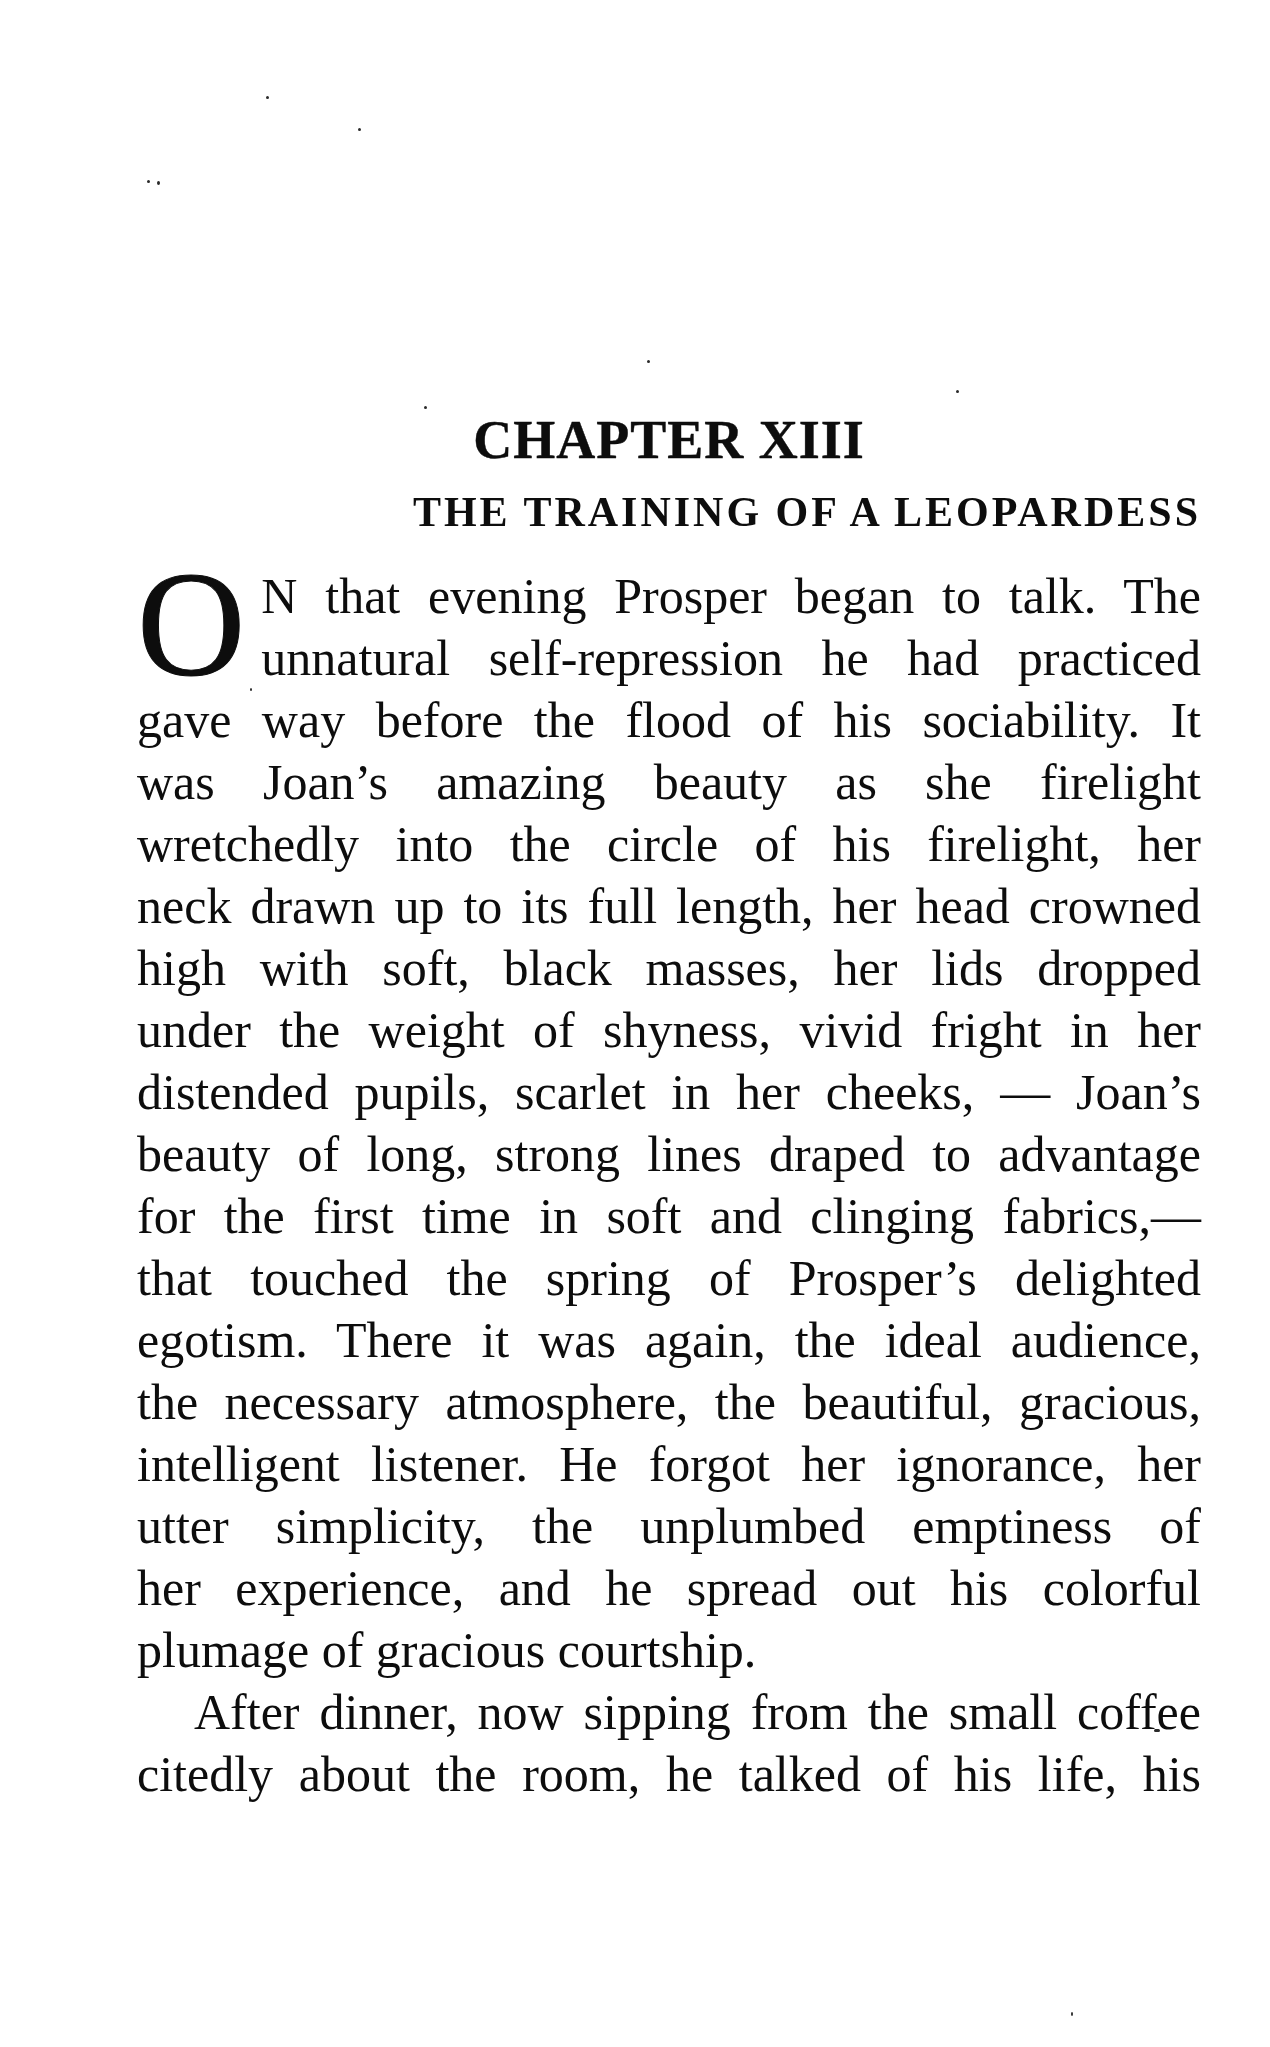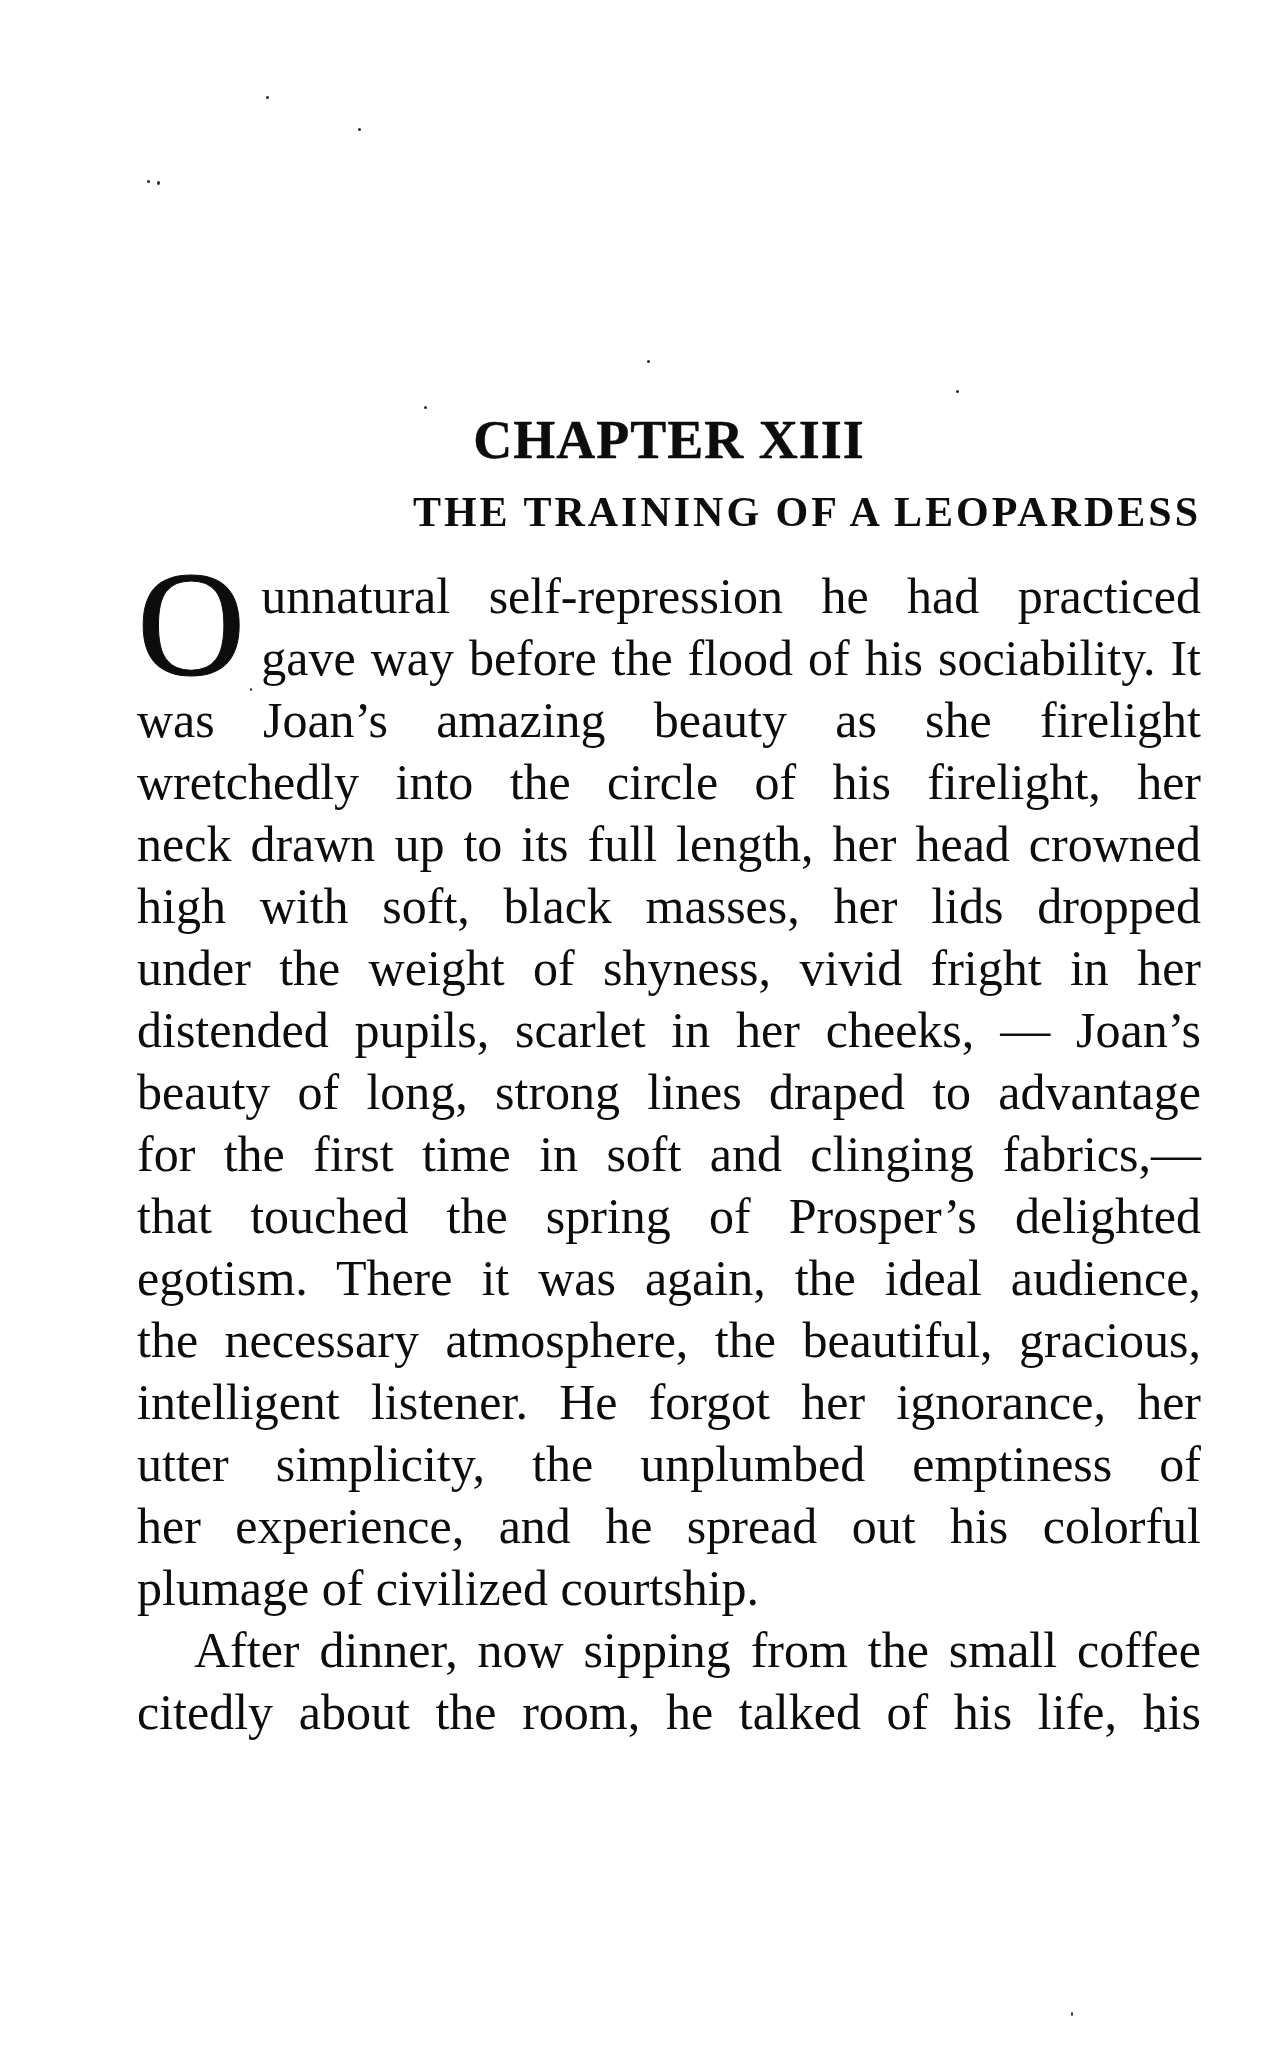--- a/index.html
+++ b/index.html
@@ -78,37 +78,38 @@
   <div class="text-column">
 
     <div class="chapter-heading">CHAPTER XIII</div>
 
     <div class="chapter-subtitle">THE TRAINING OF A LEOPARDESS</div>
 
     <div class="body-text">
 
       <div class="para">
         <span class="drop-cap">O</span>
+        <div class="line">N that evening Prosper began to talk. The</div>
         <div class="line">unnatural self-repression he had practiced</div>
         <div class="line">gave way before the flood of his sociability. It</div>
         <div class="line">was Joan’s amazing beauty as she firelight</div>
         <div class="line">wretchedly into the circle of his firelight, her</div>
         <div class="line">neck drawn up to its full length, her head crowned</div>
         <div class="line">high with soft, black masses, her lids dropped</div>
         <div class="line">under the weight of shyness, vivid fright in her</div>
         <div class="line">distended pupils, scarlet in her cheeks, — Joan’s</div>
         <div class="line">beauty of long, strong lines draped to advantage</div>
         <div class="line">for the first time in soft and clinging fabrics,—</div>
         <div class="line">that touched the spring of Prosper’s delighted</div>
         <div class="line">egotism. There it was again, the ideal audience,</div>
         <div class="line">the necessary atmosphere, the beautiful, gracious,</div>
         <div class="line">intelligent listener. He forgot her ignorance, her</div>
         <div class="line">utter simplicity, the unplumbed emptiness of</div>
         <div class="line">her experience, and he spread out his colorful</div>
-        <div class="line para-end">plumage of civilized courtship.</div>
+        <div class="line para-end">plumage of gracious courtship.</div>
       </div>
 
       <div class="para">
         <div class="line indent">After dinner, now sipping from the small coffee</div>
         <div class="line">citedly about the room, he talked of his life, his</div>
       </div>
 
     </div>
   </div>
 

